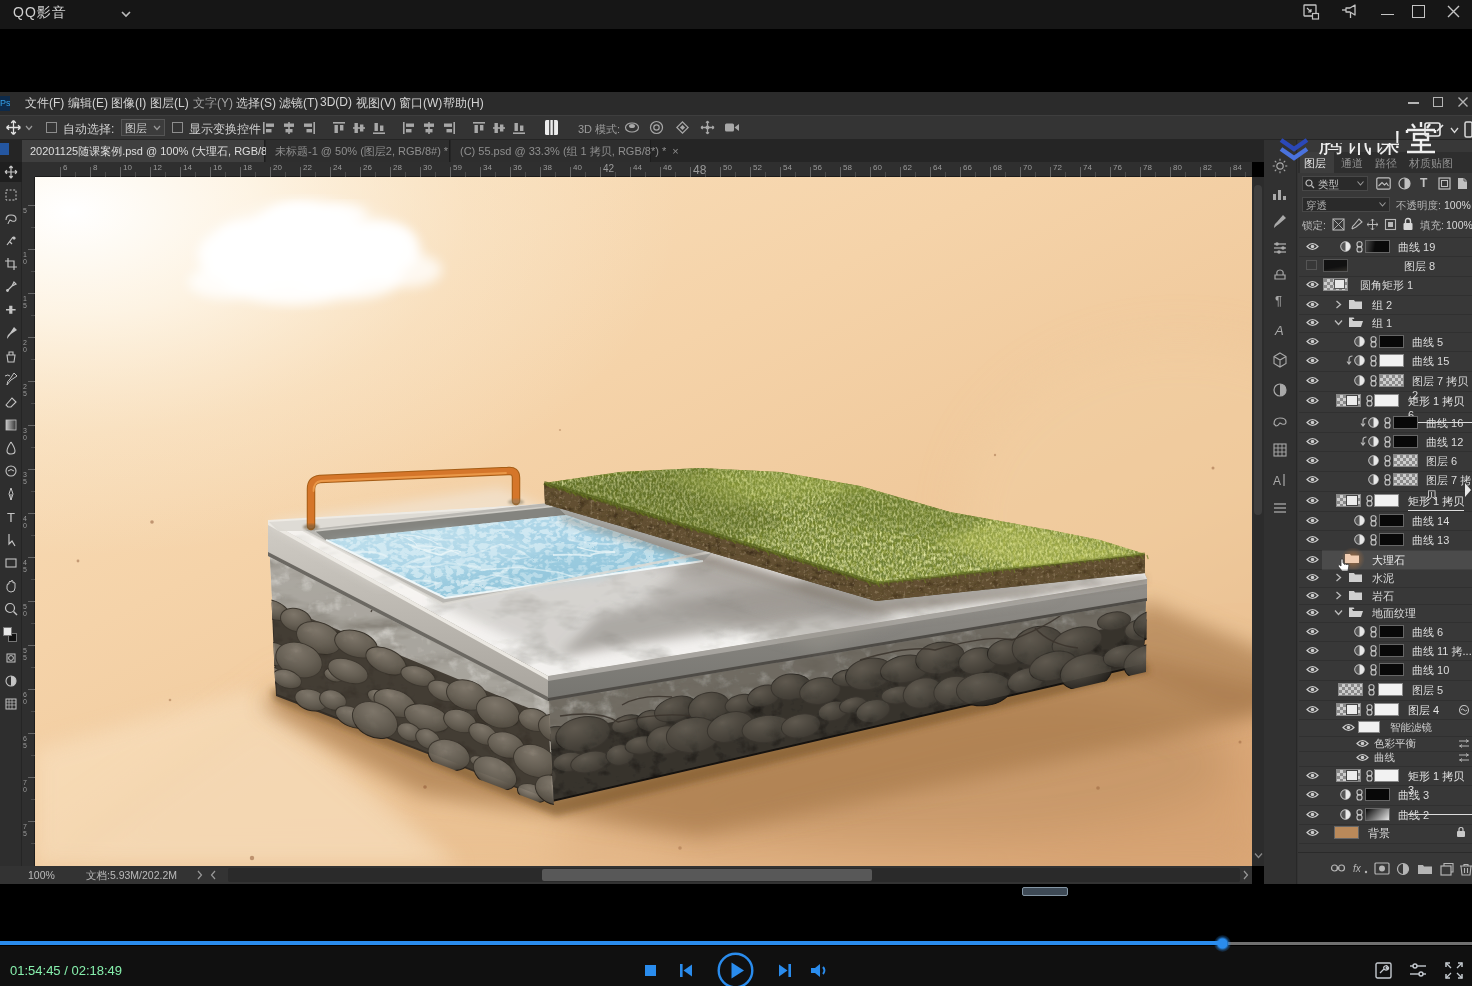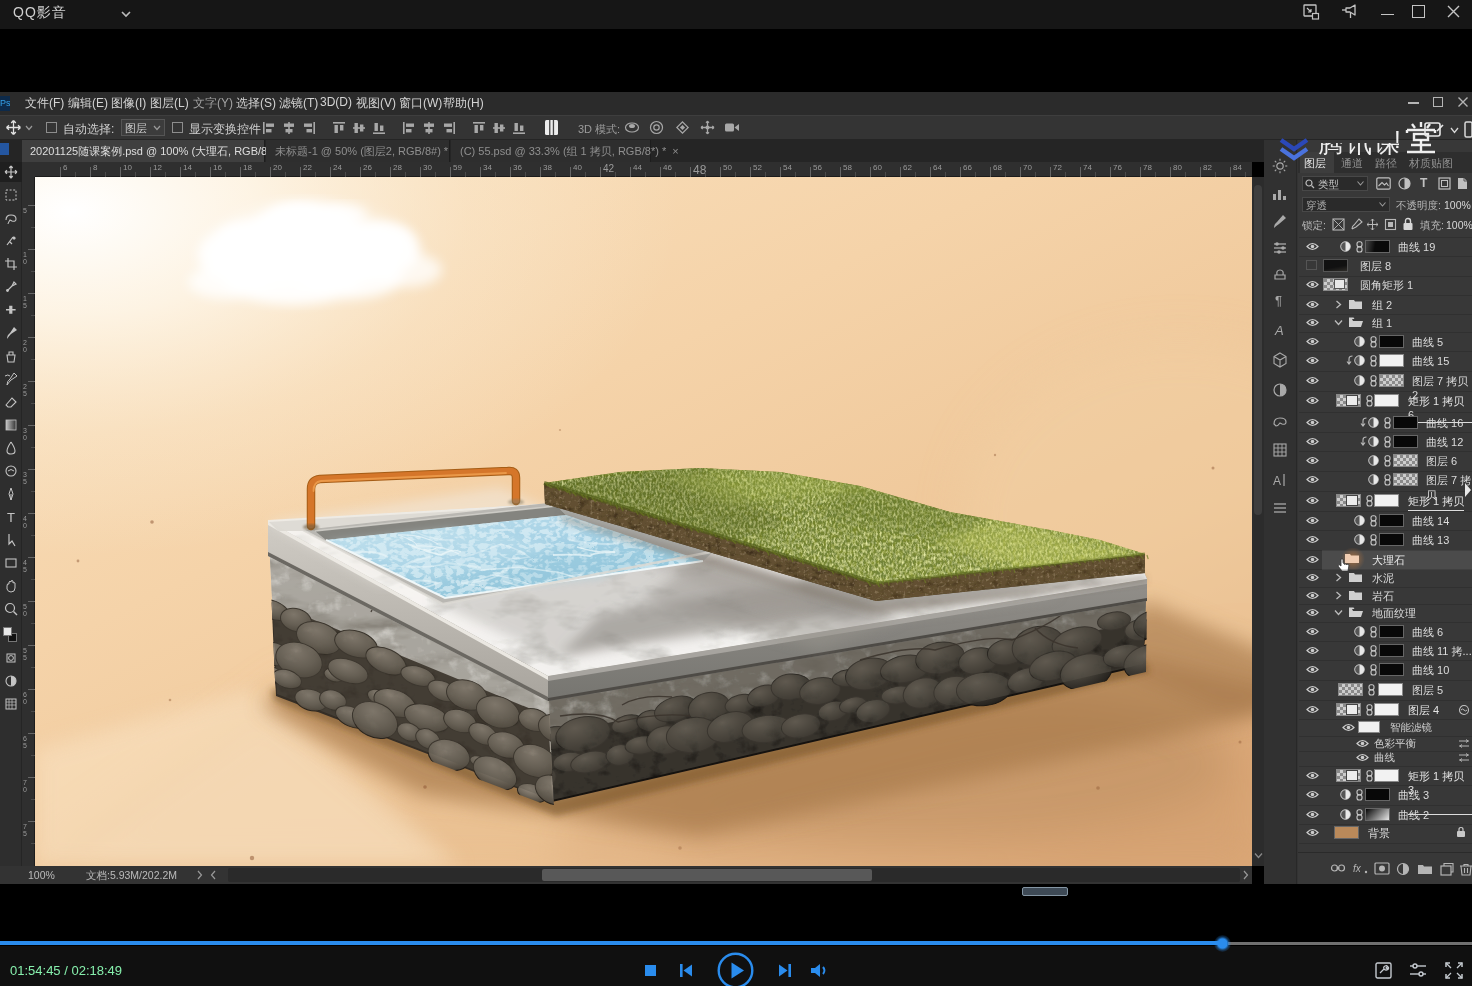--- a/index.html
+++ b/index.html
@@ -1061,21 +1061,21 @@
       <circle cx="5.5" cy="5.5" r="4.8" fill="none" stroke="#e0e0e0" stroke-width="0.8"></circle>
     </svg>
     <svg class="abs" style="left:1356px;top:241px" width="7" height="12" viewBox="0 0 7 12">
       <rect x="1" y="0.8" width="5" height="5" rx="2" fill="none" stroke="#c9c9c9" stroke-width="1.1"></rect>
       <rect x="1" y="6" width="5" height="5" rx="2" fill="none" stroke="#c9c9c9" stroke-width="1.1"></rect>
     </svg>
     <div class="abs" style="left:1365px;top:240px;width:25px;height:13px;background:linear-gradient(100deg,#3a3a3a 8%,#0a0a0a 40%);border:1px solid #666"></div>
     <div class="abs" style="left:1398px;top:240px;font-size:11px;color:#dcdcdc">曲线 19</div>
     <div class="abs" style="left:1306px;top:260px;width:11px;height:10px;border:1px solid #555"></div>
     <div class="abs" style="left:1323px;top:259px;width:25px;height:13px;background:linear-gradient(170deg,#111 60%,#2e2c28);border:1px solid #555"></div>
-    <div class="abs" style="left:1360px;top:259px;font-size:11px;color:#dcdcdc">图层 8</div>
+    <div class="abs" style="left:1404px;top:259px;font-size:11px;color:#dcdcdc">图层 8</div>
     <svg class="abs" style="left:1306px;top:280px" width="13" height="9" viewBox="0 0 13 9">
       <path d="M1 4.5 Q6.5 -1.5 12 4.5 Q6.5 10.5 1 4.5 Z" fill="none" stroke="#ccc" stroke-width="1.2"></path>
       <circle cx="6.5" cy="4.5" r="1.8" fill="#ccc"></circle>
     </svg>
     <div class="abs" style="left:1323px;top:278px;width:25px;height:13px;border:1px solid #888;background:repeating-conic-gradient(#cdcdcd 0 25%,#8a8a8a 0 50%) 0 0/6px 6px"></div>
     <div class="abs" style="left:1334px;top:279px;width:11px;height:10px;background:#e8e8e8;border:1px solid #555"></div>
     <div class="abs" style="left:1360px;top:278px;font-size:11px;color:#dcdcdc">圆角矩形 1</div>
     <svg class="abs" style="left:1306px;top:300px" width="13" height="9" viewBox="0 0 13 9">
       <path d="M1 4.5 Q6.5 -1.5 12 4.5 Q6.5 10.5 1 4.5 Z" fill="none" stroke="#ccc" stroke-width="1.2"></path>
       <circle cx="6.5" cy="4.5" r="1.8" fill="#ccc"></circle>

